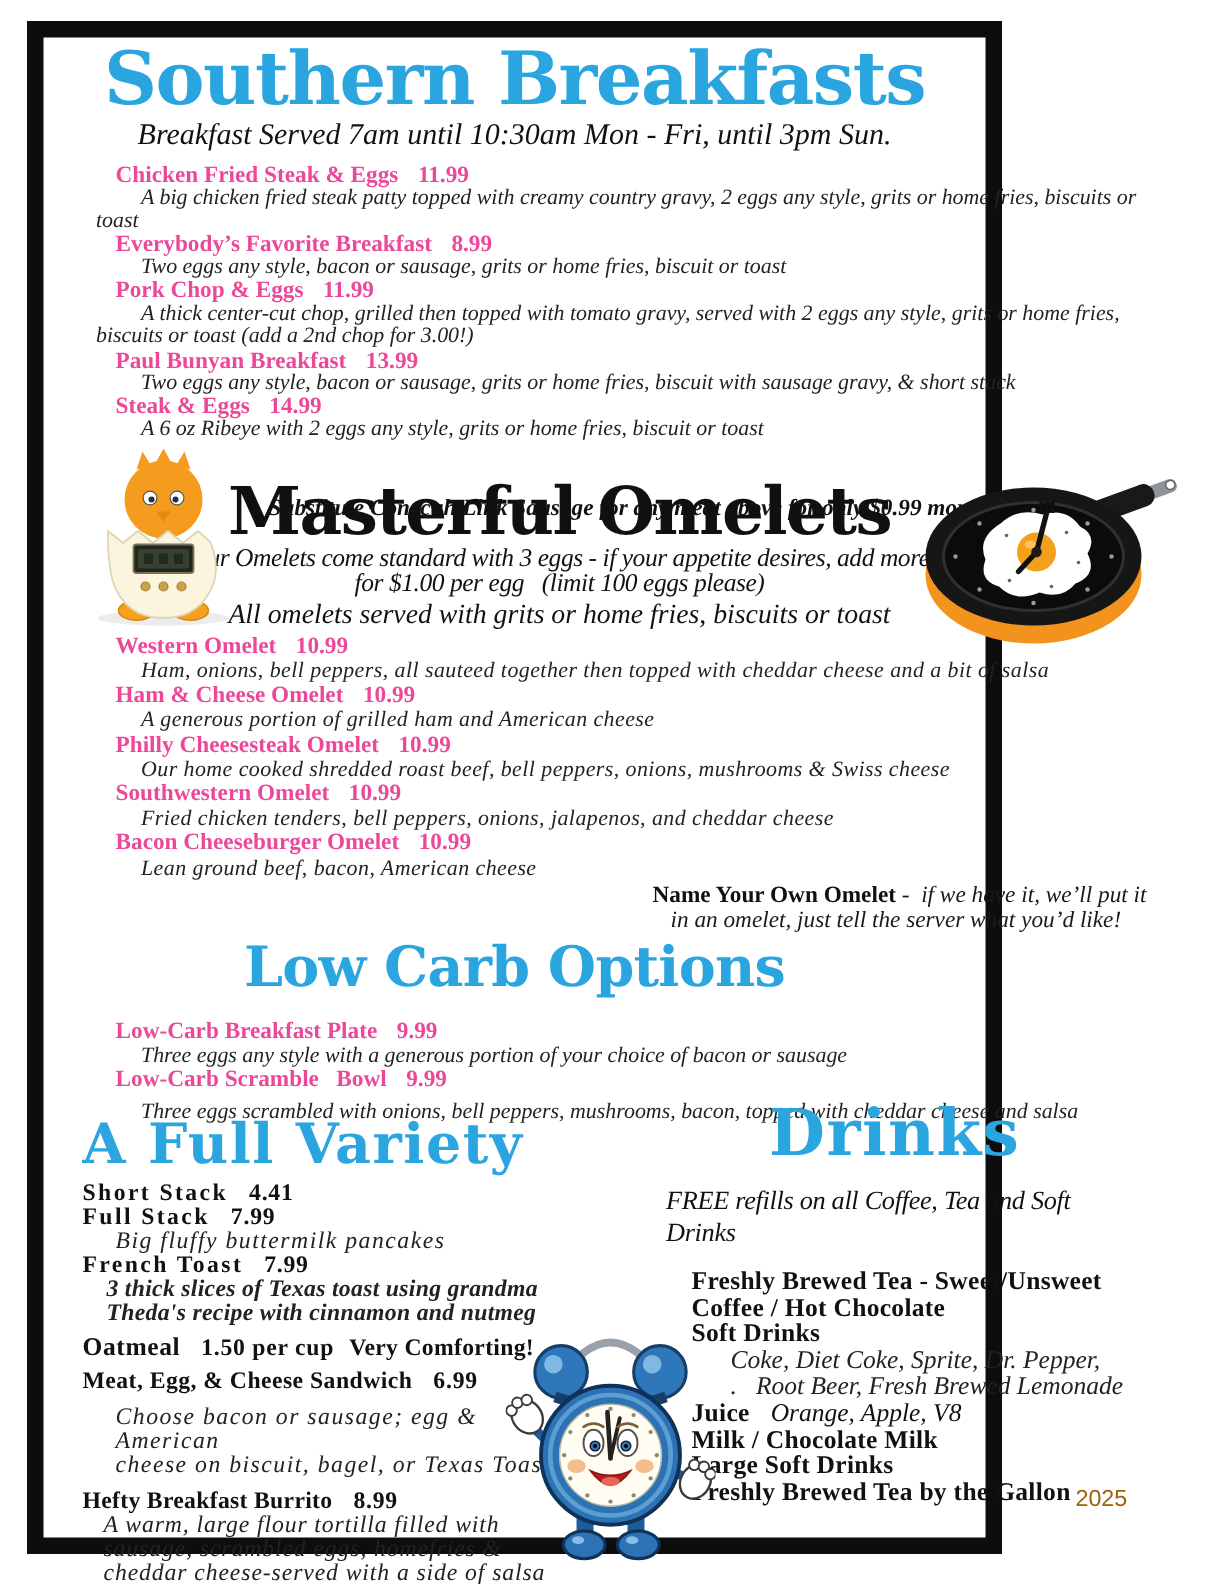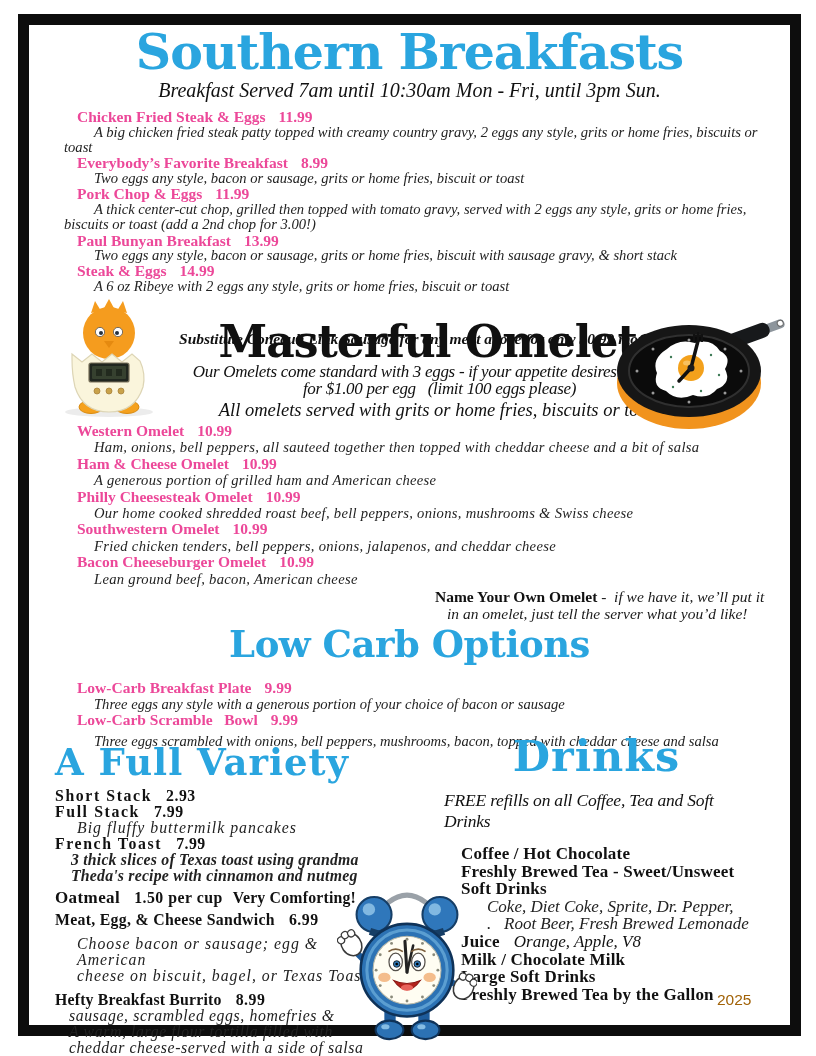--- a/index.html
+++ b/index.html
@@ -5,21 +5,21 @@
   :root{
     --accent:#2aa5df;
     --ink:#1a1a1a;
   }
   html,body{margin:0;padding:0;background:#ffffff;}
   .page{
     position:relative;width:816px;height:1056px;background:#fff;overflow:hidden;
     font-family:"Liberation Serif", serif;color:var(--ink);
   }
   .frame{
-    position:absolute;left:18px;top:14px;width:783px;height:1022px;
+    position:absolute;left:18px;top:14px;width:650px;height:1022px;
     border:11px solid #0d0d0d;background:#fff;box-sizing:border-box;
   }
   
   .header{position:absolute;top:2px;left:0;right:0;text-align:center;}
   .main-title{
     font-family:"DejaVu Serif", serif;font-weight:bold;font-size:49px;line-height:1.05;
     color:var(--accent);letter-spacing:-1px;
   }
   .main-sub{font-size:20px;font-style:italic;margin-top:1px;color:#111;}
   
@@ -251,43 +251,43 @@
 
         <div class="menu-item">
           <div class="item-line"><span class="item-name">Low-Carb Scramble   Bowl</span><span class="item-price">9.99</span></div>
           <div class="item-desc">Three eggs scrambled with onions, bell peppers, mushrooms, bacon, topped with cheddar cheese and salsa</div>
         </div>
       </div>
 
     <div class="variety">
       <div class="section-title variety-title">A Full Variety</div>
       <div class="v-rows">
-        <div class="v-line"><span>Short Stack</span><span class="v-price">2.93</span></div>
+        <div class="v-line"><span>Short Stack</span><span class="v-price">4.41</span></div>
         <div class="v-line"><span>Full Stack</span><span class="v-price">7.99</span></div>
         <div class="v-desc">Big fluffy  buttermilk pancakes</div>
         <div class="v-line"><span>French Toast</span><span class="v-price">7.99</span></div>
         <div class="v-desc bolder">3 thick slices of Texas toast using grandma</div>
         <div class="v-desc bolder">Theda's recipe with cinnamon and nutmeg</div>
         <div class="v-line gap6"><span class="oatmeal-name" style="letter-spacing:0.4px">Oatmeal</span><span class="v-price">1.50 per cup</span><span class="v-note">Very Comforting!</span></div>
         <div class="v-line gap6" style="letter-spacing:0.3px"><span>Meat, Egg, &amp; Cheese Sandwich</span><span class="v-price">6.99</span></div>
         <div class="v-desc gap8">Choose bacon or sausage; egg &amp; American</div>
         <div class="v-desc">cheese on biscuit, bagel, or Texas Toast</div>
         <div class="v-line gap8" style="letter-spacing:0.2px"><span>Hefty Breakfast Burrito</span><span class="v-price">8.99</span></div>
+        <div class="v-desc tight">A warm, large flour tortilla filled with</div>
         <div class="v-desc tight">sausage, scrambled eggs, homefries &amp;</div>
-        <div class="v-desc tight">A warm, large flour tortilla filled with</div>
         <div class="v-desc tight">cheddar cheese-served with a side of salsa</div>
       </div>
     </div>
 
     <div class="drinks">
       <div class="section-title drinks-title">Drinks</div>
       <div class="free-note">FREE refills on all Coffee, Tea and Soft Drinks</div>
       <div class="d-list">
+        <div class="d-item">Freshly Brewed Tea - Sweet/Unsweet</div>
         <div class="d-item">Coffee / Hot Chocolate</div>
-        <div class="d-item">Freshly Brewed Tea - Sweet/Unsweet</div>
         <div class="d-item">Soft Drinks</div>
         <div class="d-sub">Coke, Diet Coke, Sprite, Dr. Pepper,</div>
         <div class="d-sub pre">.   Root Beer, Fresh Brewed Lemonade</div>
         <div class="d-item"><span>Juice</span><span class="d-detail">Orange, Apple, V8</span></div>
         <div class="d-item">Milk / Chocolate Milk</div>
         <div class="d-item">Large Soft Drinks</div>
         <div class="d-item">Freshly Brewed Tea by the Gallon</div>
       </div>
     </div>
 

